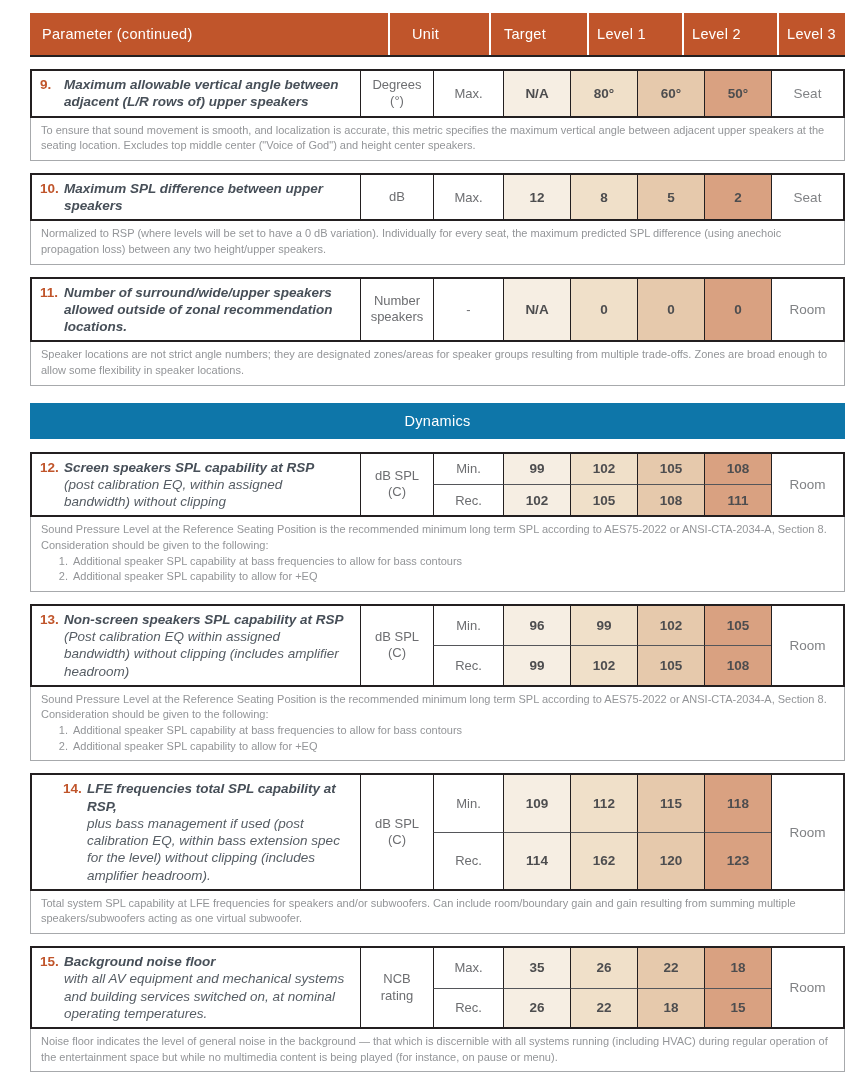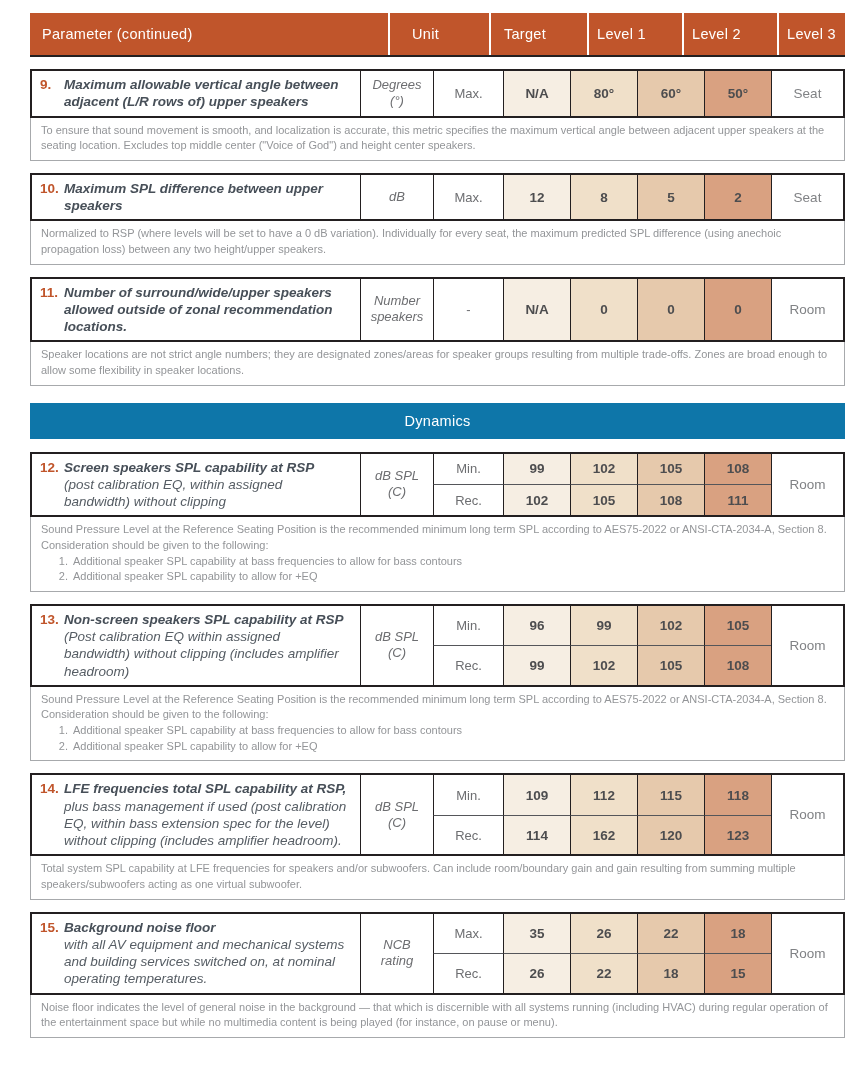--- a/index.html
+++ b/index.html
@@ -72,21 +72,21 @@
     padding:5px 8px 5px 8px;
   }
   .param-inner{display:flex; width:100%;}
   .mnum{
     width:24px; flex-shrink:0;
     color:var(--accent); font-weight:700; font-size:13.5px; line-height:1.28;
   }
   .ptext{flex:1; padding-right:4px;font-style:italic;}
   .tbold{color:var(--title-dark); font-weight:700; font-size:13.5px; line-height:1.28;}
   .trest{color:#565D64; font-weight:400; font-size:13.5px; line-height:1.28;}
-  .cell.unit{color:var(--label-gray); font-size:13px; white-space:pre-line; line-height:1.25;font-style:italic;}
+  .cell.unit{color:var(--label-gray); font-size:13px; white-space:pre-line; line-height:1.25;}
   .cell.target{color:var(--label-gray); font-size:13px;}
   .cell.val{color:var(--value-text); font-weight:700; font-size:13.5px;}
   .cell.scope{color:var(--scope-gray); font-size:13.5px;}
   .lv1{background:var(--lv1);} .lv2{background:var(--lv2);}
   .lv3{background:var(--lv3);text-align:right;} .lv4{background:var(--lv4);}
   .sub2{border-top:1px solid #55565A;}
 
   .metric-desc{
     border:1px solid var(--border-light); border-top:none;
     padding:5px 10px 6px 10px;
@@ -268,21 +268,21 @@
           <p>Sound Pressure Level at the Reference Seating Position is the recommended minimum long term SPL according to AES75-2022 or ANSI-CTA-2034-A, Section 8. Consideration should be given to the following:</p>
           <ol class="desc-list">
             <li>Additional speaker SPL capability at bass frequencies to allow for bass contours</li>
             <li>Additional speaker SPL capability to allow for +EQ</li>
           </ol>
         </div>
       </div>
       <div class="metric-group">
         <div class="metric-box">
           <div class="metric-grid dual">
-            <div class="cell param" style="grid-area: 1 / 1 / span 2;">
+            <div class="cell param" style="grid-area: 1 / 1 / span 2; margin-left: 23px;">
               <div class="param-inner">
                 <span class="mnum">14.</span>
                 <div class="ptext">
                   <div class="tbold">LFE frequencies total SPL capability at RSP,</div>
                   <div class="trest">plus bass management if used (post calibration EQ, within bass extension spec for the level) without clipping (includes amplifier headroom).</div>
                 </div>
               </div>
             </div>
             <div class="cell unit" style="grid-area: 1 / 2 / span 2;">dB SPL
 (C)</div>

